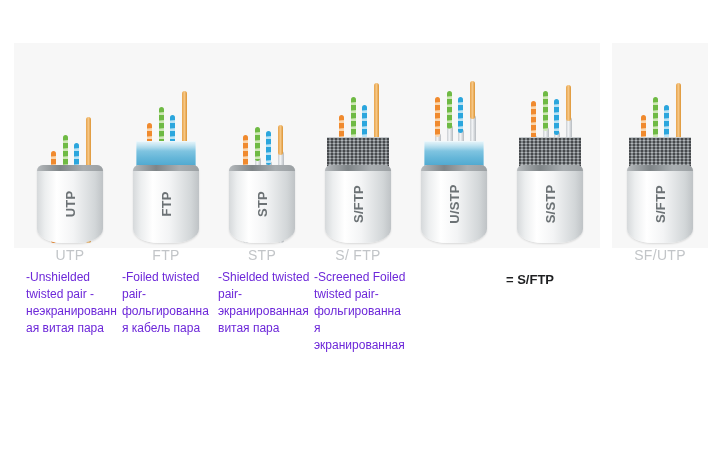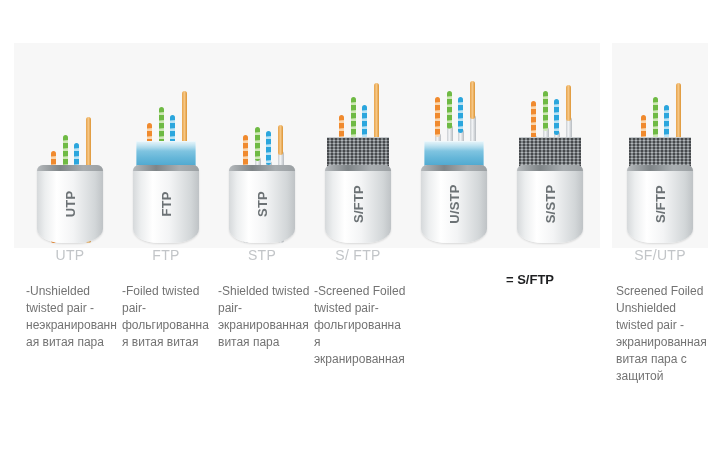--- a/index.html
+++ b/index.html
@@ -188,23 +188,22 @@
   }
 
   
   .desc {
     position: absolute;
     top: 269px;
     left: 4px;
     width: 92px;
     font-size: 12px;
     line-height: 17px;
-    color: #737373;
+    color: #6d28d9;
     word-break: break-word;
-    margin-top: 14px;
   }
   .desc-eq {
     position: absolute;
     top: 272px;
     left: 4px;
     width: 92px;
     font-size: 13px;
     font-weight: 700;
     color: #1f2022;
   }
@@ -240,21 +239,21 @@
         <div class="wire w-green" style="left:22px;height:104px"></div>
         <div class="wire w-blue" style="left:33px;height:96px"></div>
         <div class="wire w-tan" style="left:45px;height:120px"></div>
       </div>
       <div class="foil" style="bottom:70px"></div>
       <div class="jacket">
         <span class="jacket-label">FTP</span>
       </div>
     </div>
     <div class="caption">FTP</div>
-    <div class="desc">-Foiled twisted pair-фольгированная витая витая</div>
+    <div class="desc">-Foiled twisted pair-фольгированная кабель пара</div>
   </div>
 
   <div class="col" style="left:214px">
     <div class="cable">
       <div class="wires" style="height:120px">
 
         <div class="wire w-shield" style="left:10px;height:78px;width:6px"></div>
         <div class="wire w-shield" style="left:22px;height:86px;width:6px"></div>
         <div class="wire w-shield" style="left:33px;height:82px;width:6px"></div>
         <div class="wire w-shield" style="left:45px;height:92px;width:6px"></div>
@@ -337,16 +336,15 @@
         <div class="wire w-blue" style="left:33px;height:90px"></div>
         <div class="wire w-tan" style="left:45px;height:112px"></div>
       </div>
       <div class="sheath" style="bottom:78px"></div>
       <div class="braid" style="bottom:74px"></div>
       <div class="jacket">
         <span class="jacket-label">S/FTP</span>
       </div>
     </div>
     <div class="caption">SF/UTP</div>
-    <div class="desc">Screened Foiled Unshielded twisted pair - экранированная витая пара с защитой</div>
   </div>
 
 </div>
 
 </body></html>

